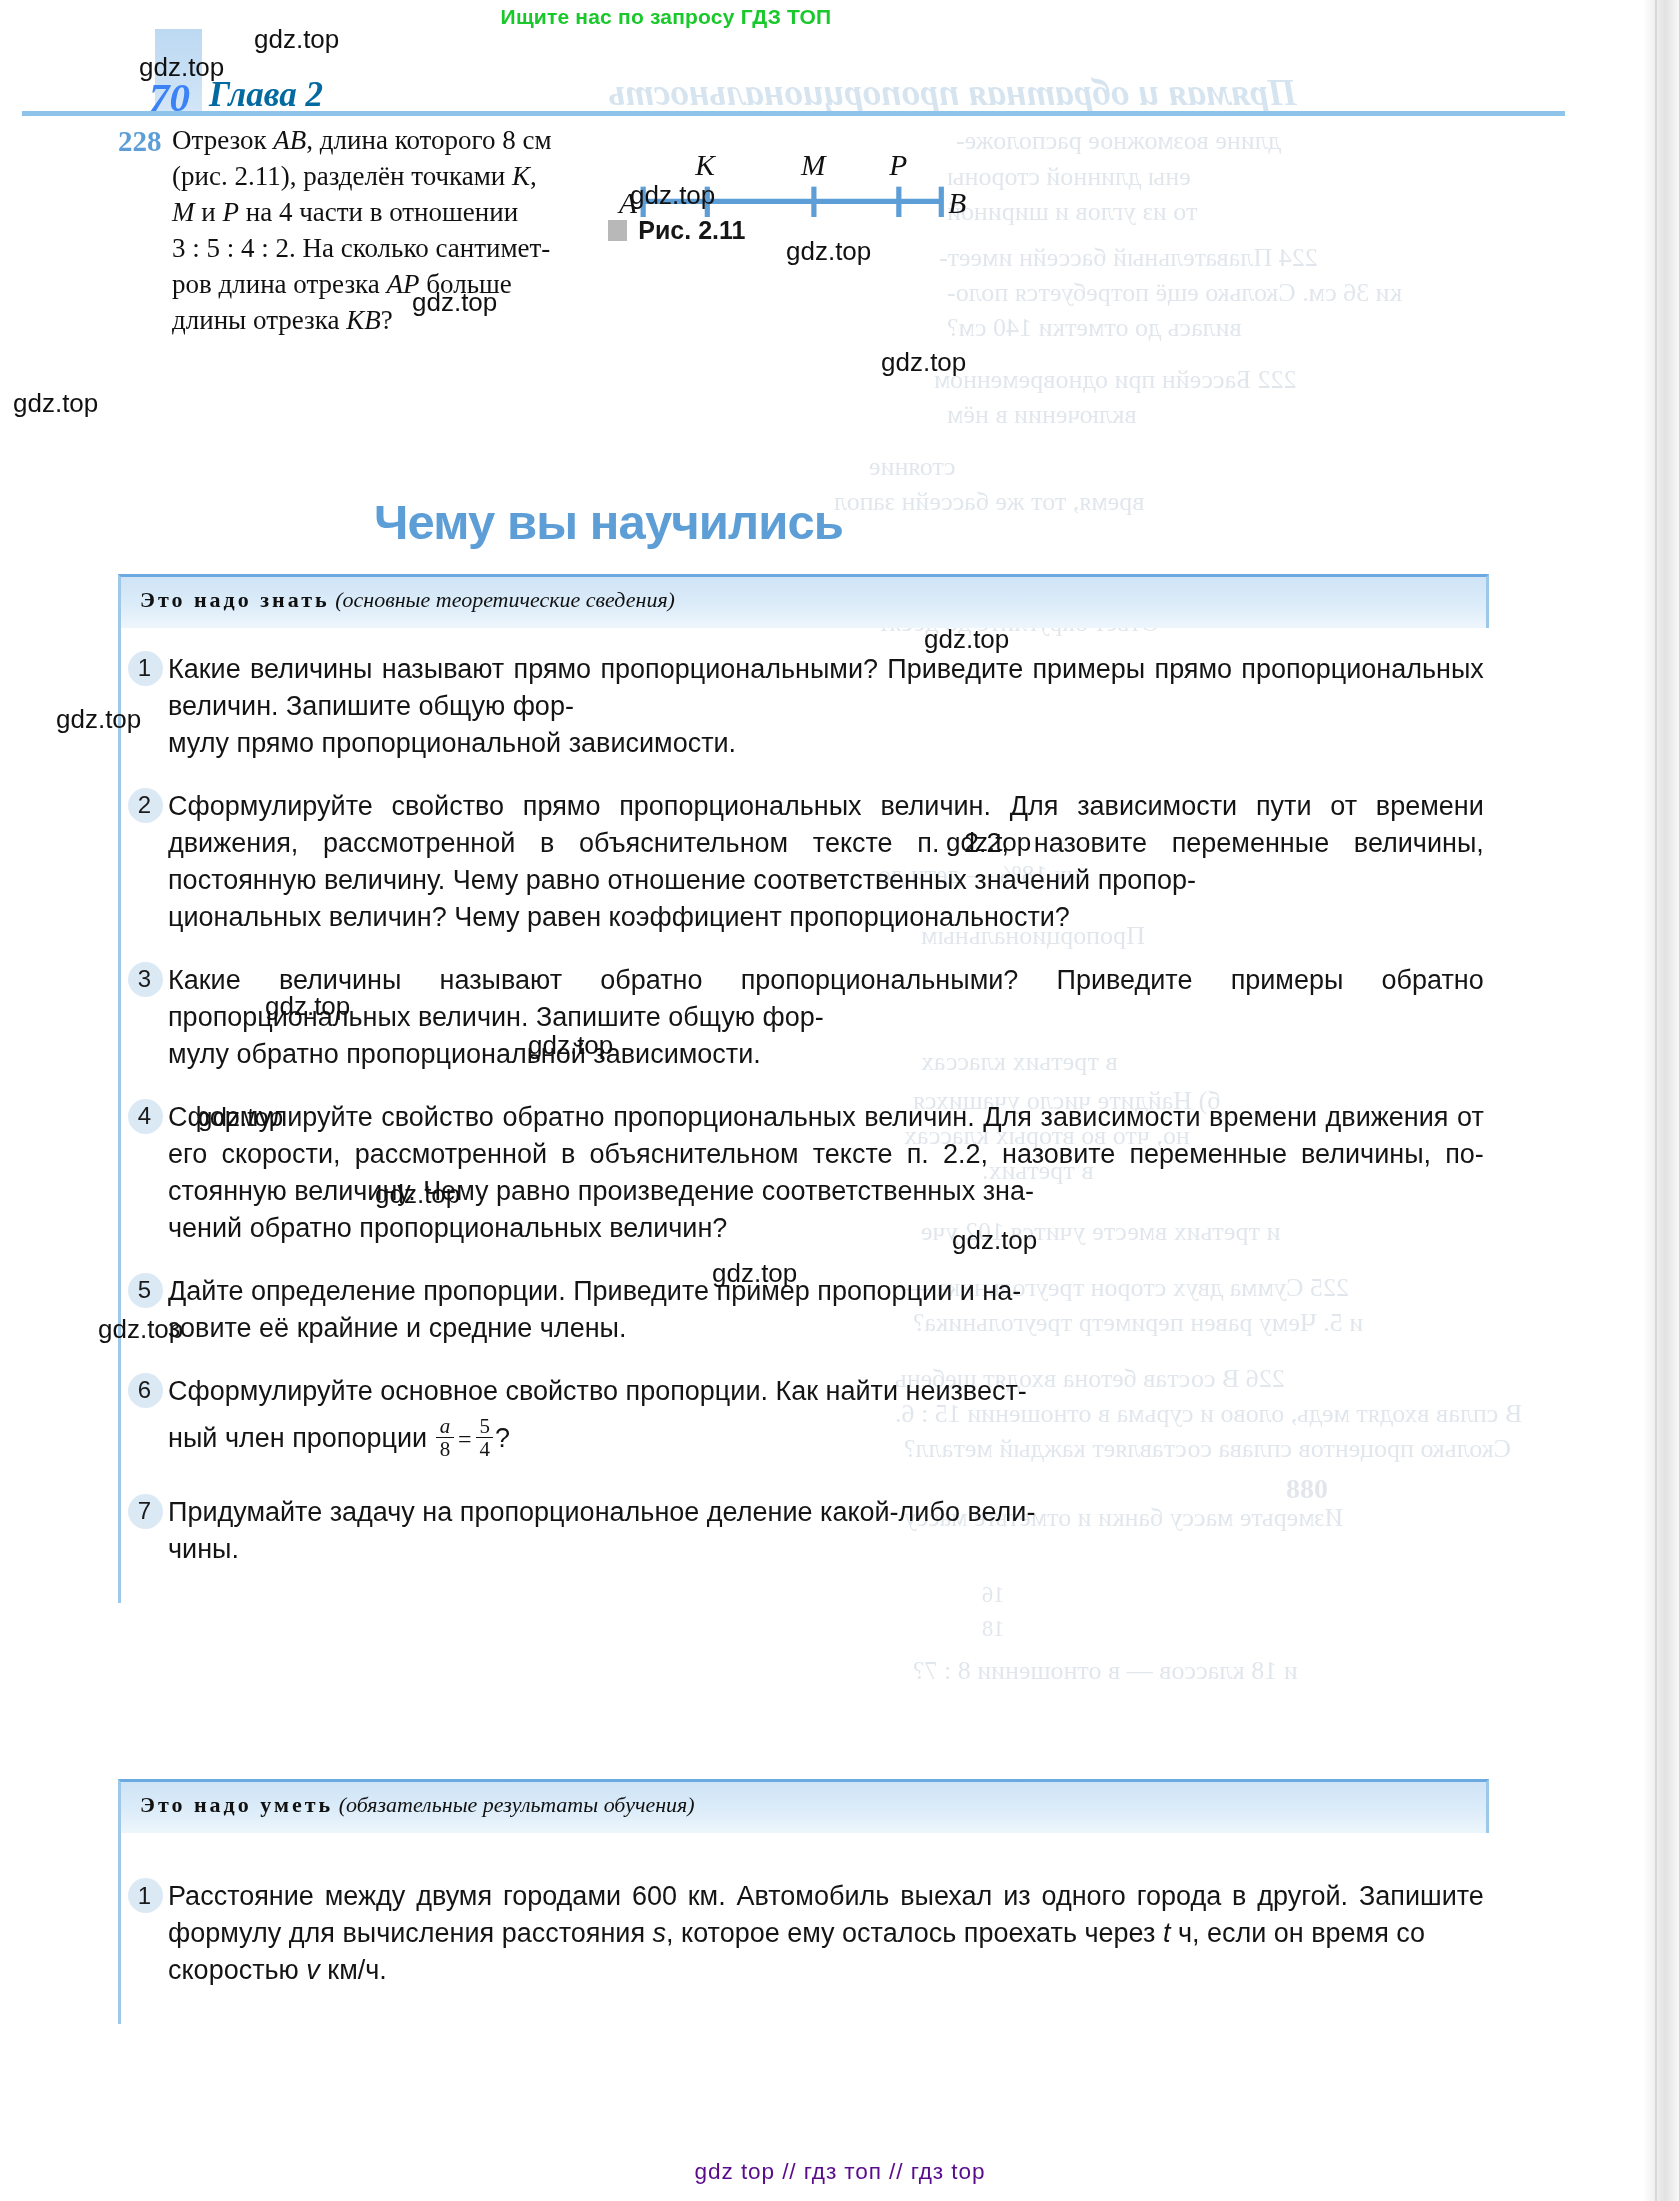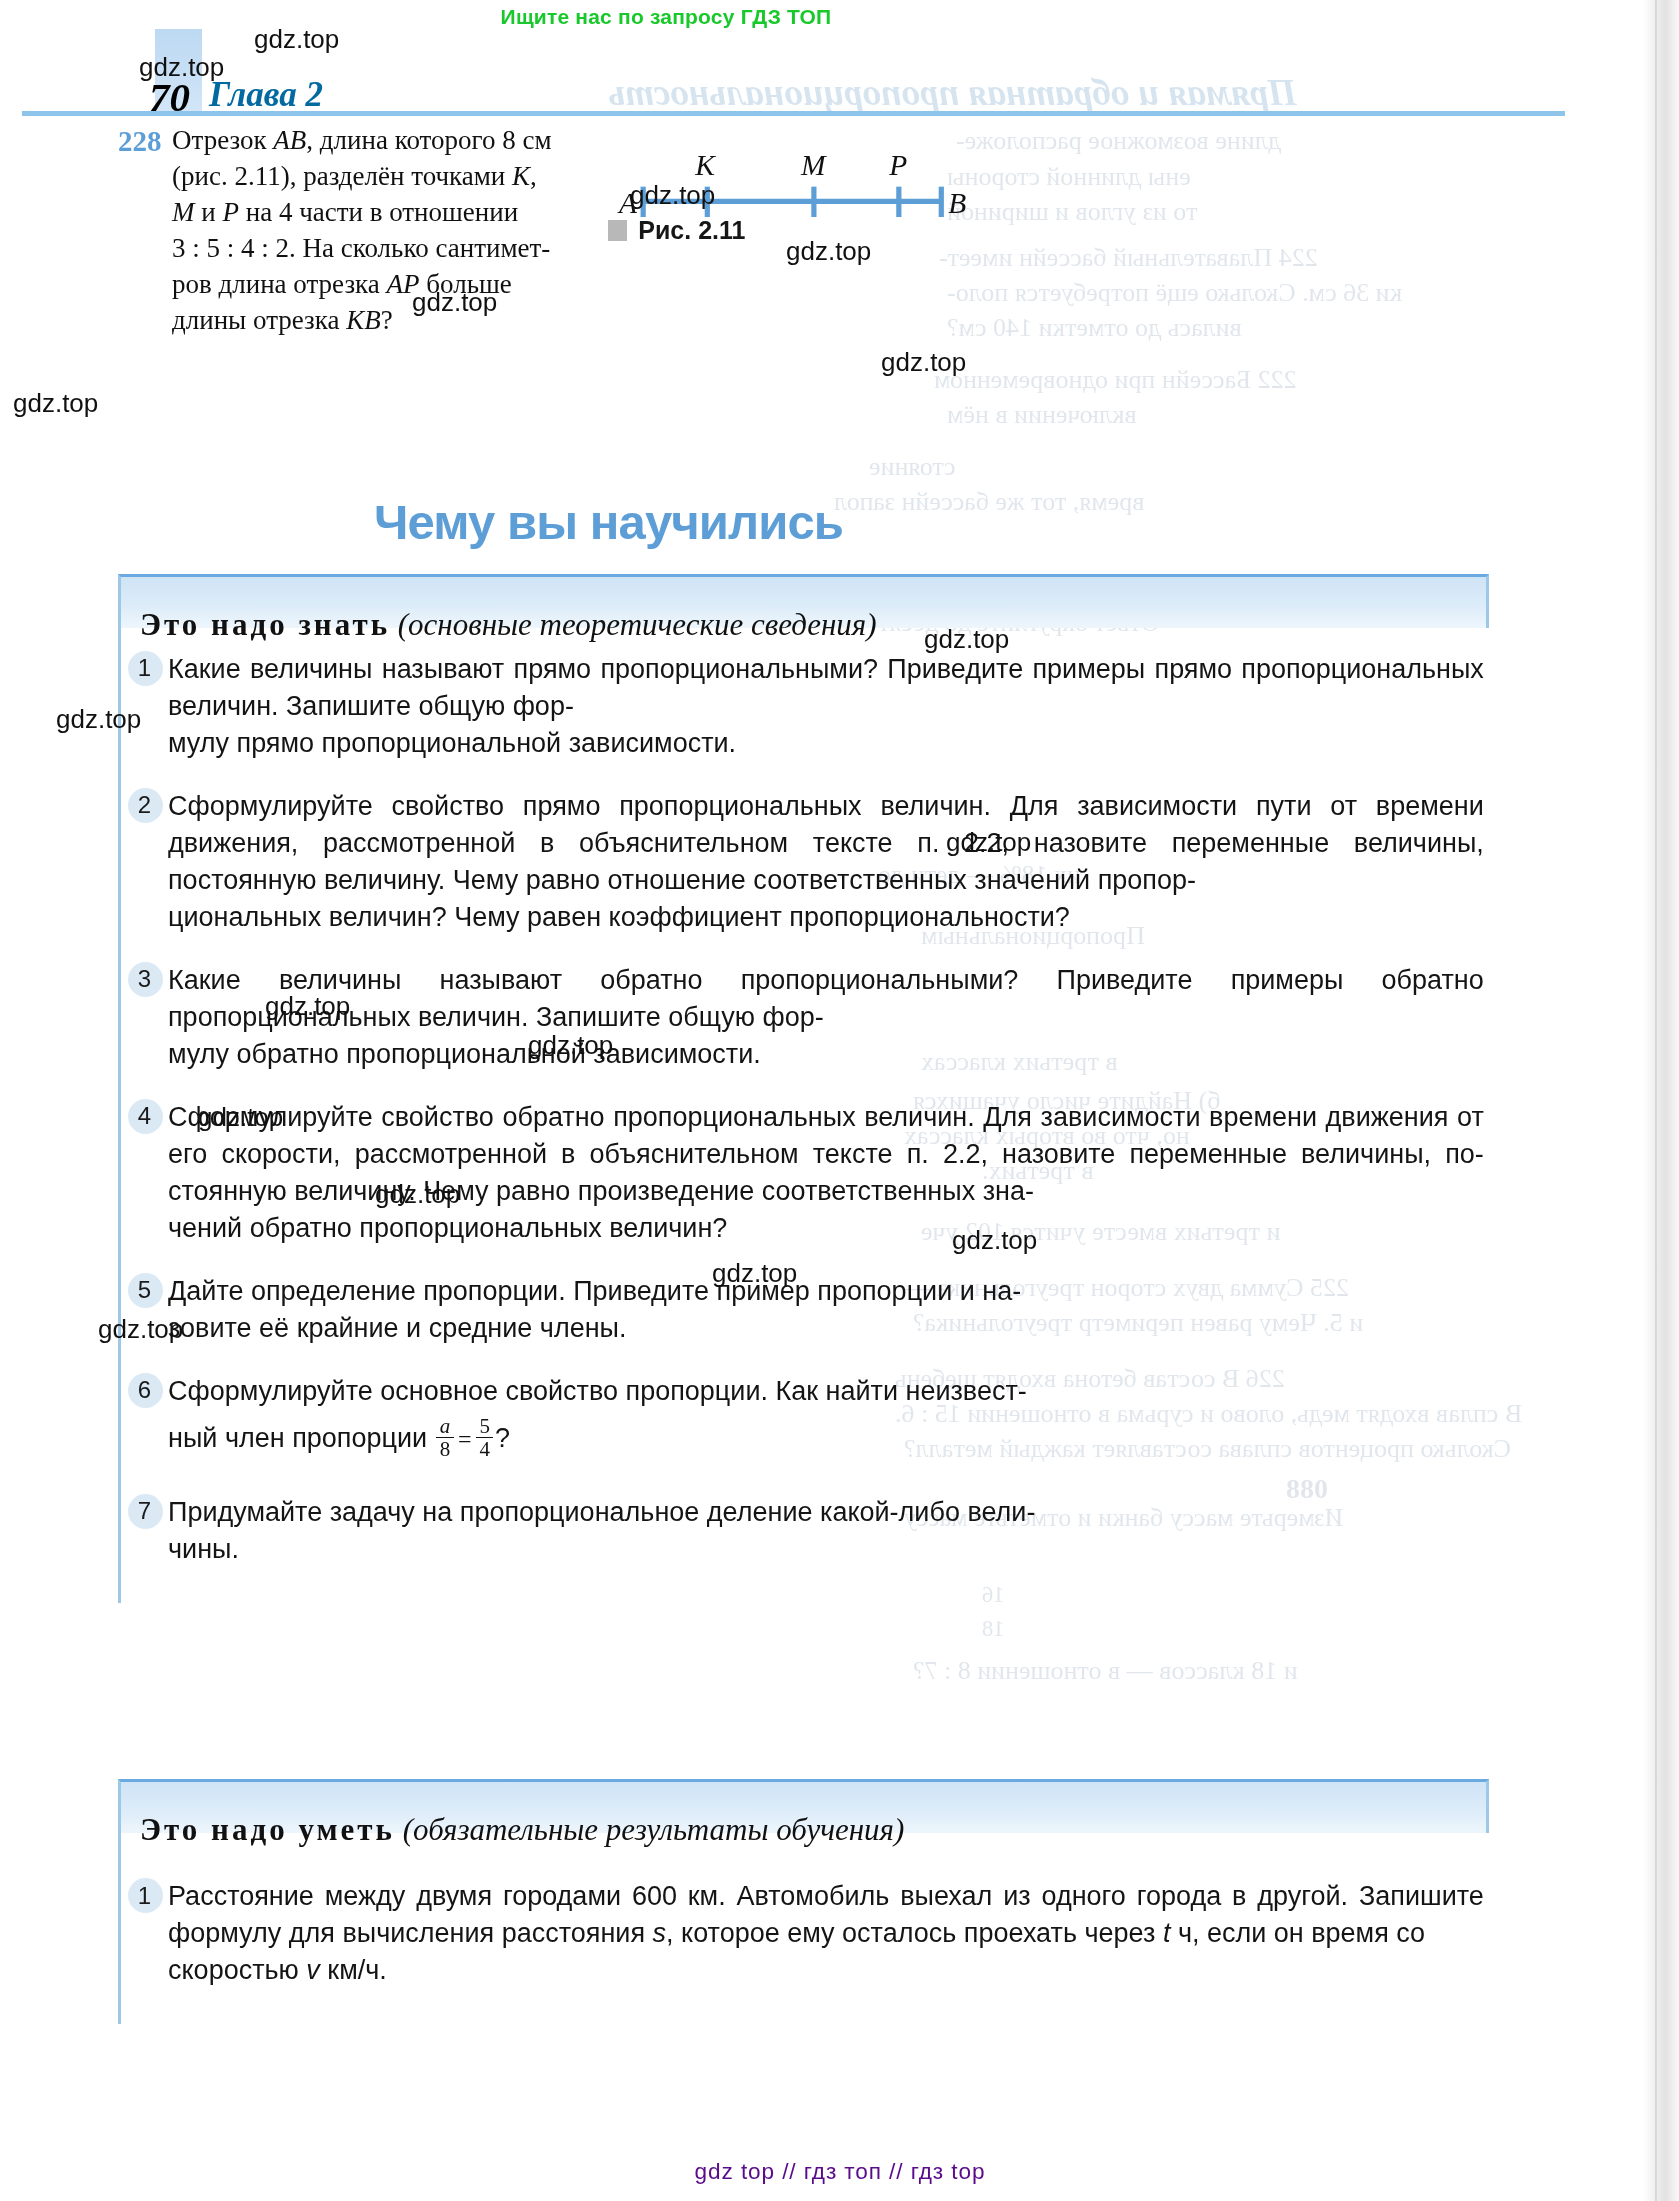--- a/index.html
+++ b/index.html
@@ -104,21 +104,21 @@
     z-index: 3;
   }
   .hdr-pagenum {
     position: absolute;
     left: 149px;
     top: 73px;
     font-family: "Liberation Serif", serif;
     font-weight: bold;
     font-style: italic;
     font-size: 41px;
-    color: #000000;
+    color: #3b82f6;
     z-index: 4;
   }
   .hdr-chapter {
     position: absolute;
     left: 209px;
     top: 75px;
     font-family: "Liberation Serif", serif;
     font-weight: bold;
     font-style: italic;
     font-size: 35px;
@@ -208,24 +208,23 @@
     border-right: 3.5px solid #9ec8e8;
     background: linear-gradient(to bottom, #cfe4f6 0%, #dcecf9 55%, #eef6fc 100%);
     height: 54px;
     box-sizing: border-box;
   }
   .sec-band .label {
     position: absolute;
     left: 19px;
     top: 9.6px;
     font-family: "Liberation Serif", serif;
-    font-size: 31px;
+    font-size: 22px;
     color: #111;
     white-space: nowrap;
-    margin-top: 20px;
   }
   .sec-band .label b {
     font-weight: bold;
     letter-spacing: 3px;
   }
   .sec-band .label i {
     font-style: italic;
   }
   .sec-body {
     border-left: 3.5px solid #9ec8e8;

